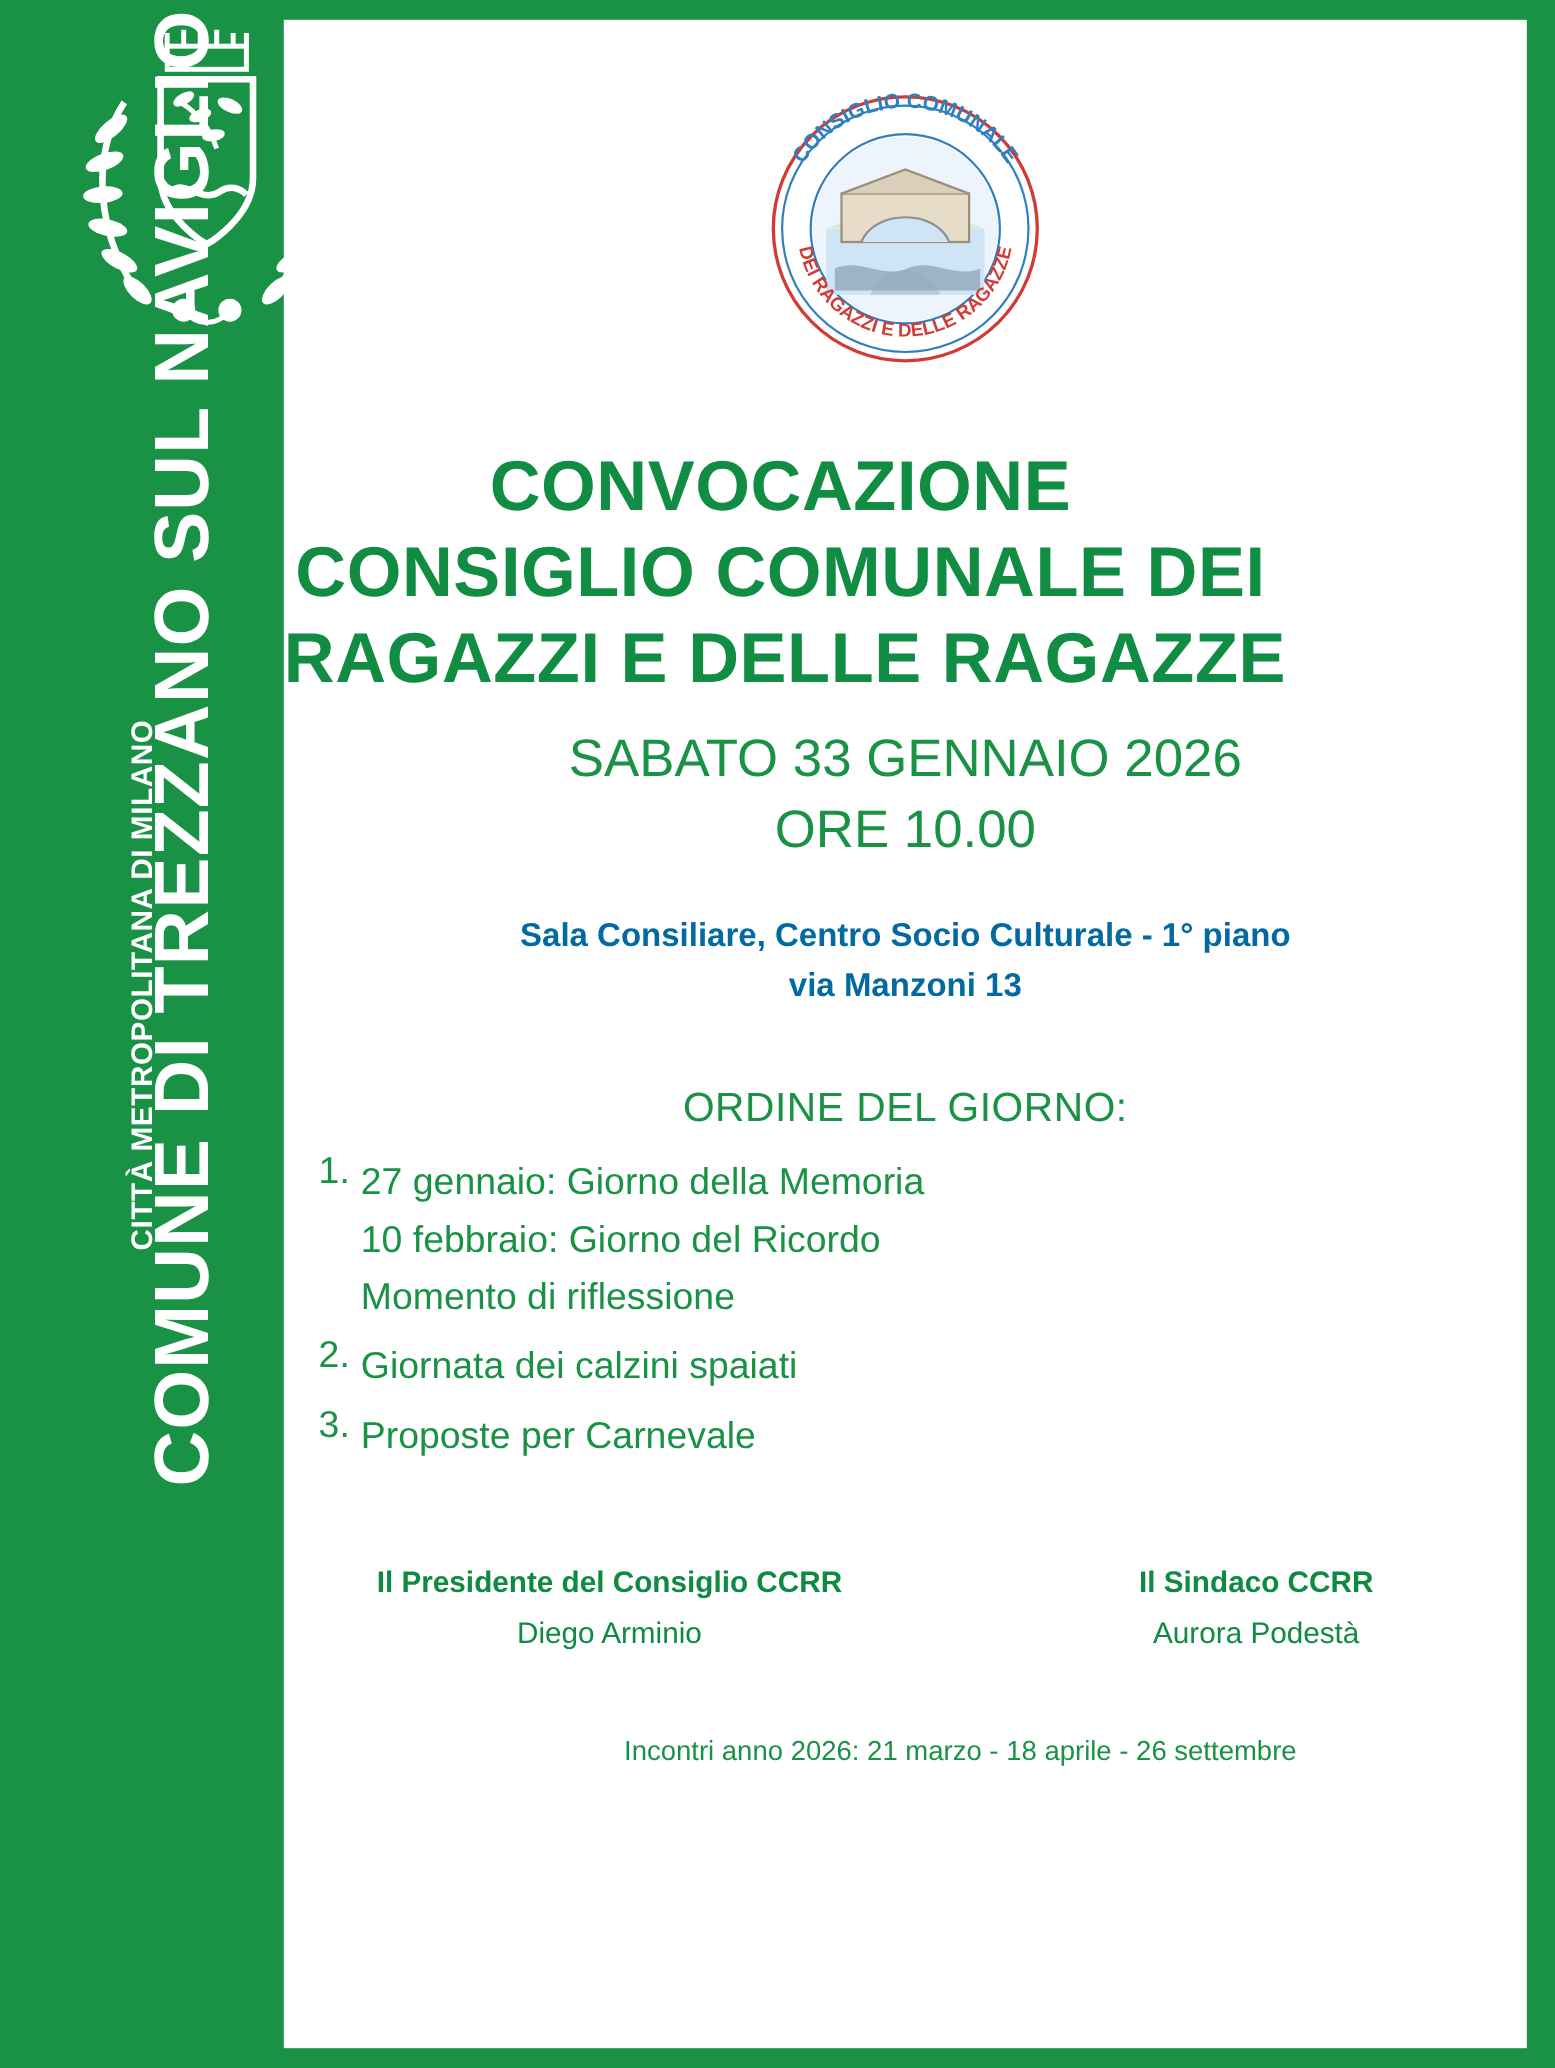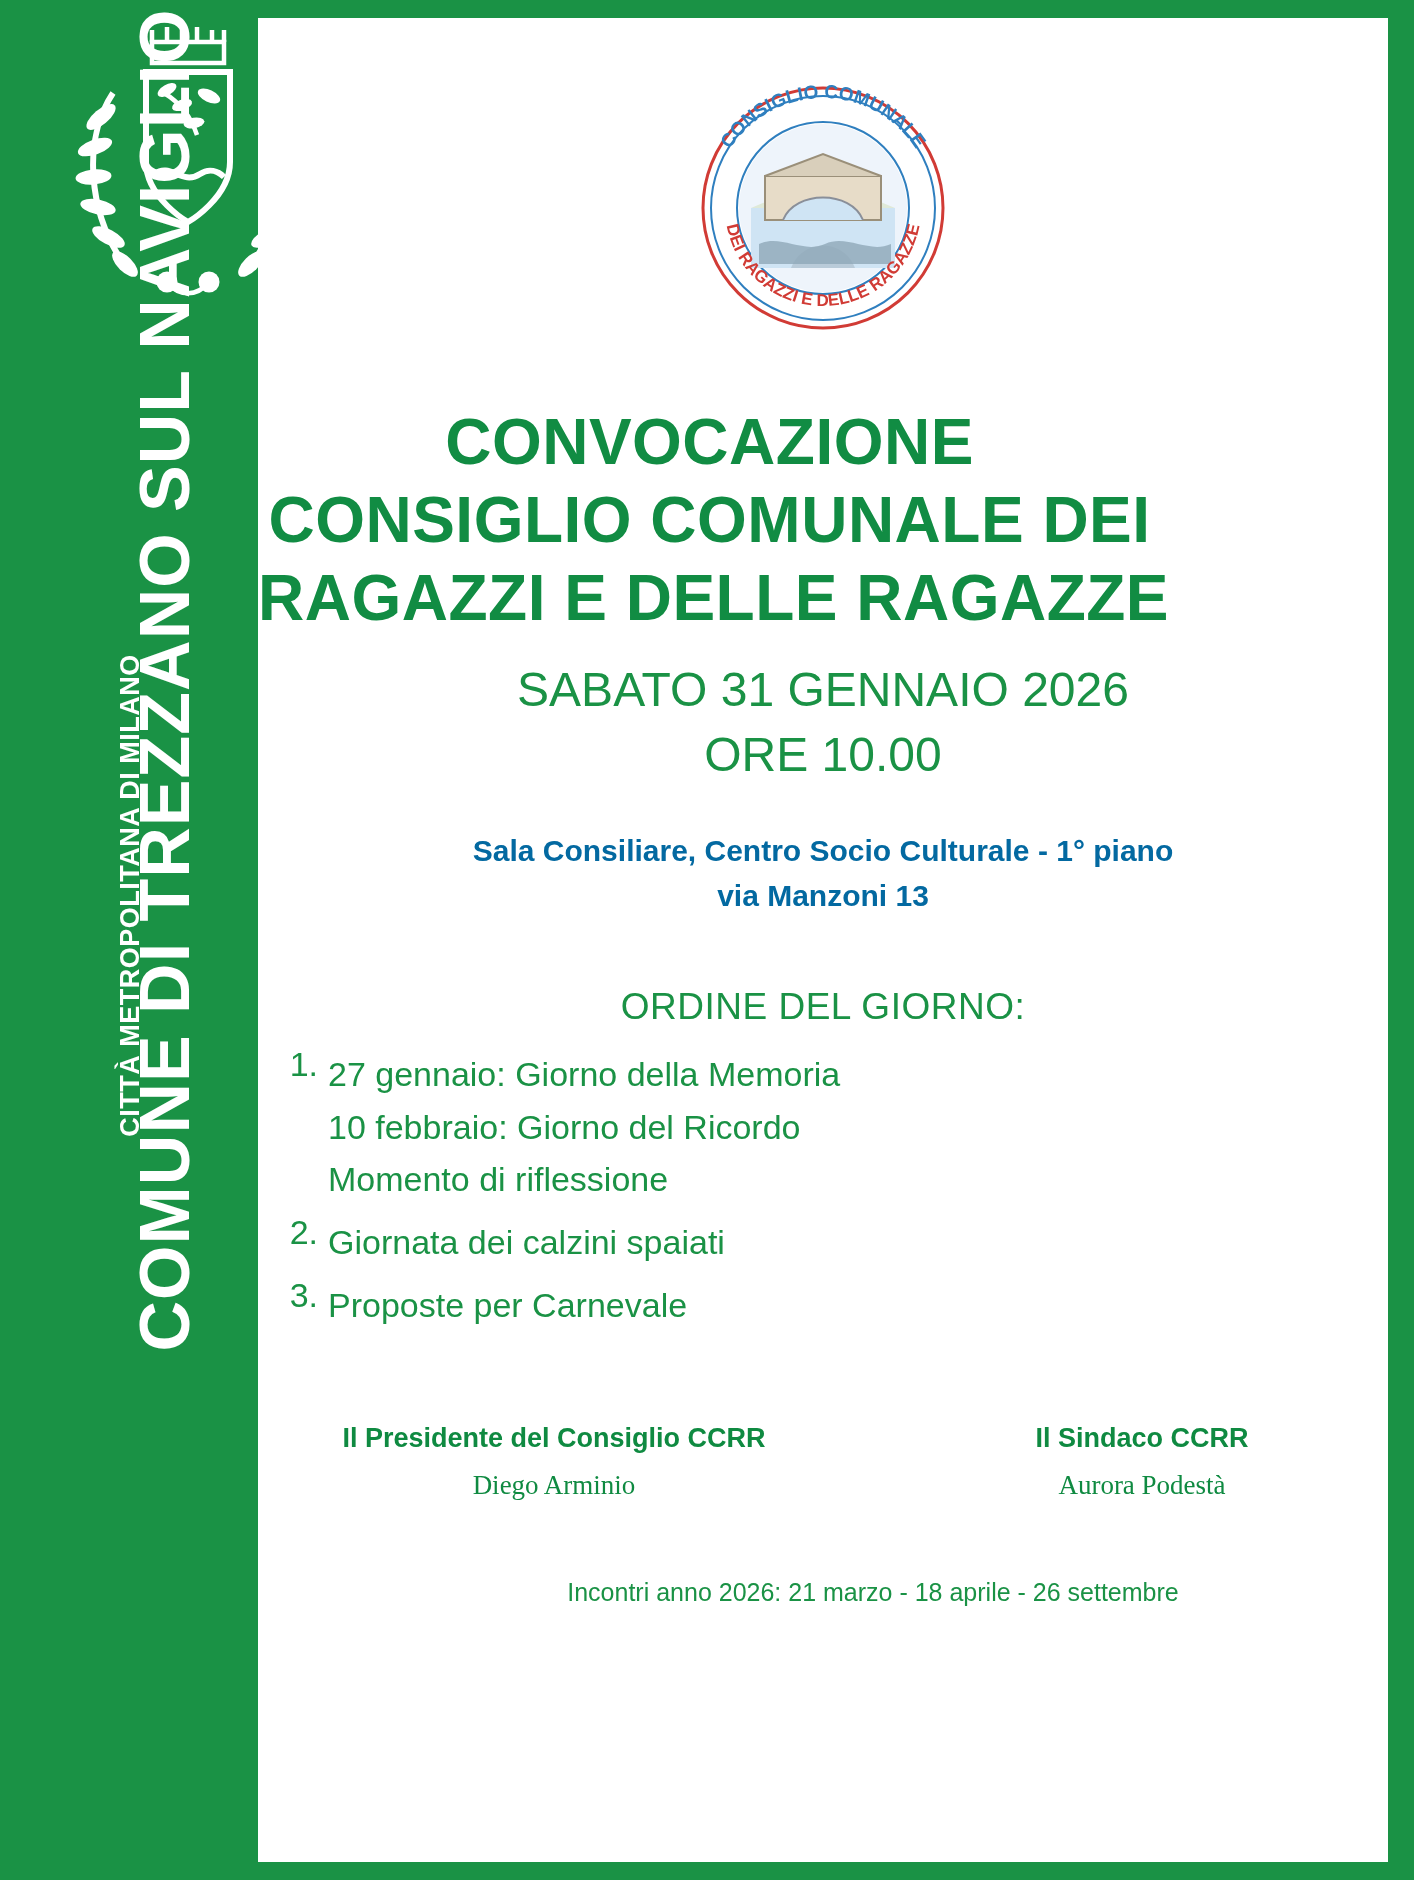--- a/index.html
+++ b/index.html
@@ -189,21 +189,20 @@
   .sig-col.right { width: 420px; }
   .sig-role {
     font-size: 27px;
     font-weight: bold;
     white-space: nowrap;
   }
   .sig-name {
     margin-top: 16px;
     font-size: 27px;
     font-weight: normal;
-    font-family: Liberation Serif, serif;
   }
 
   .footer-note {
     position: absolute;
     left: 0;
     top: 1560px;
     width: 1230px;
     text-align: center;
     color: #1a9245;
     font-size: 25px;
@@ -294,21 +293,21 @@
       </svg>
     </div>
 
     <div class="title-block">
       <span class="line">CONVOCAZIONE</span>
       <span class="line">CONSIGLIO COMUNALE DEI</span>
       <span class="line">RAGAZZI E DELLE RAGAZZE</span>
     </div>
 
     <div class="datetime-block">
-      <span class="line">SABATO 31 GENNAIO 2026</span>
+      <span class="line">SABATO 33 GENNAIO 2026</span>
       <span class="line">ORE 10.00</span>
     </div>
 
     <div class="venue-block">
       <span class="line">Sala Consiliare, Centro Socio Culturale - 1° piano</span>
       <span class="line">via Manzoni 13</span>
     </div>
 
     <div class="agenda-title">ORDINE DEL GIORNO:</div>
 

